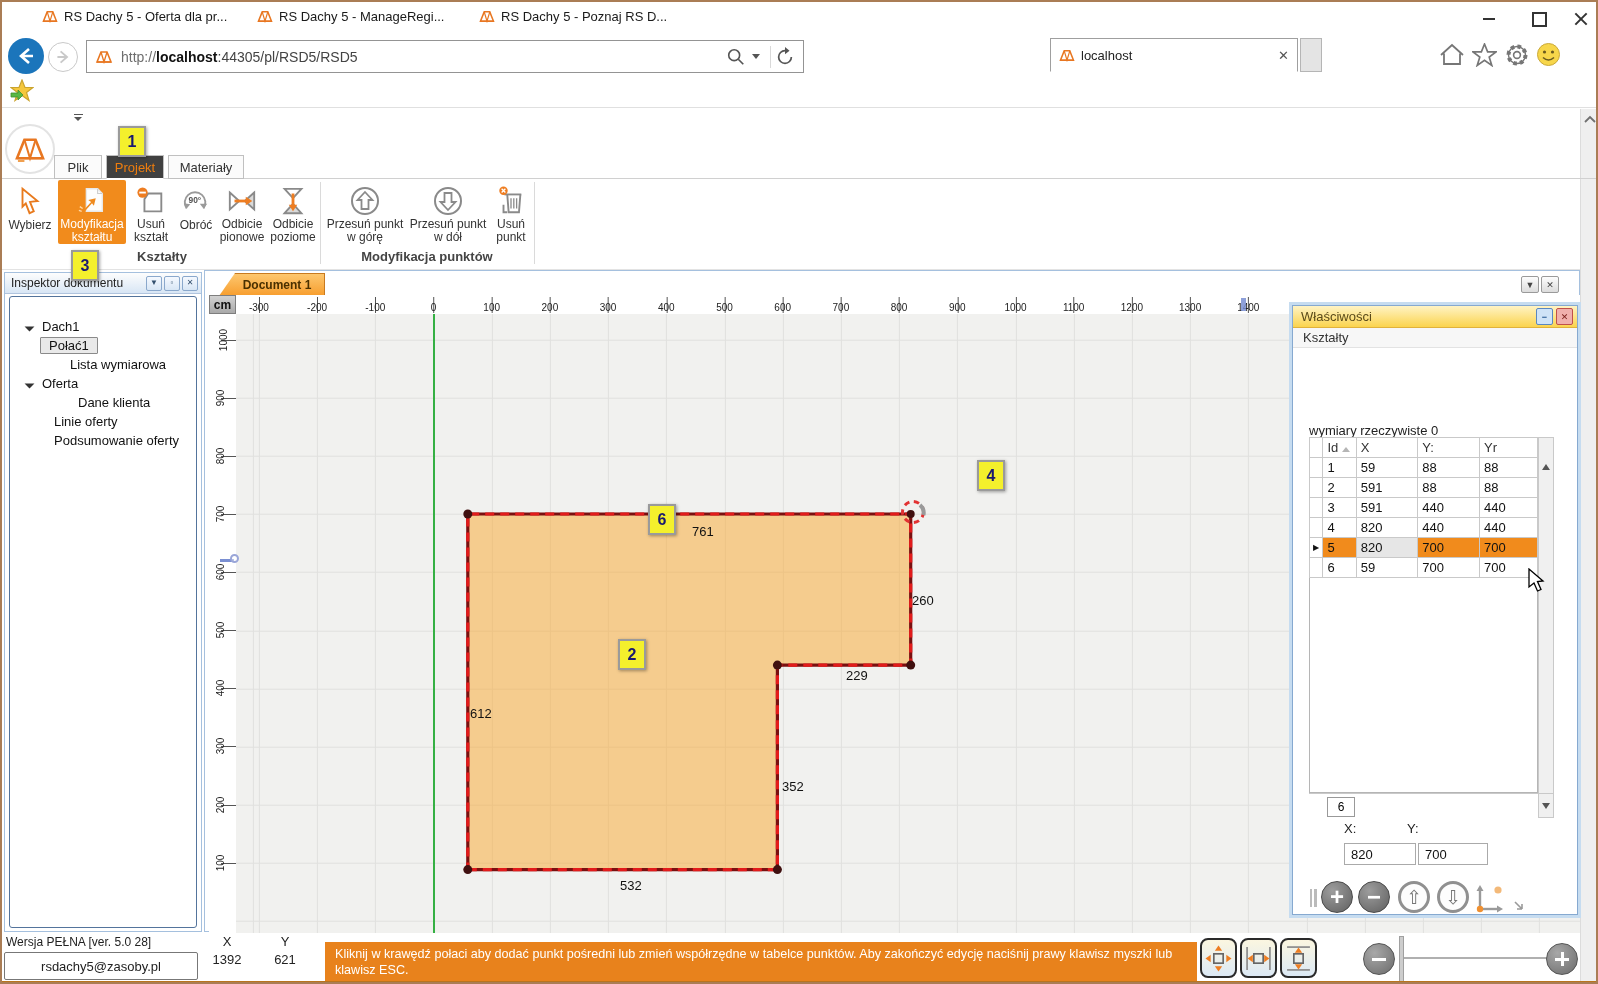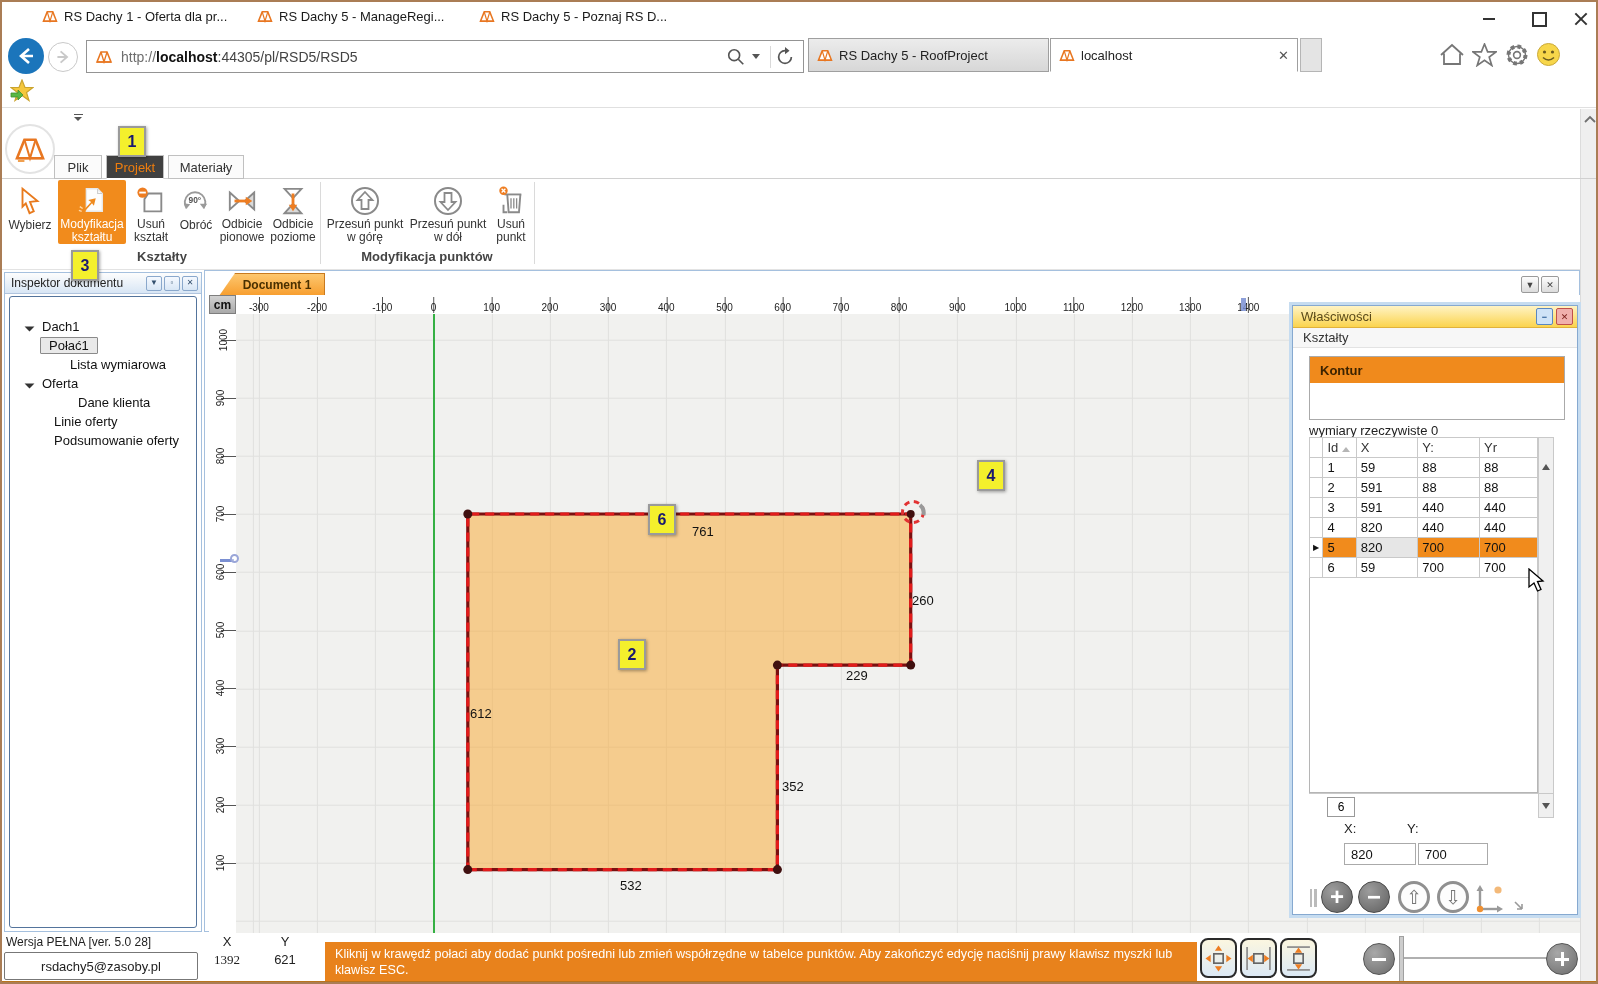--- a/index.html
+++ b/index.html
@@ -175,27 +175,20 @@
           <line x1="13.5" y1="13.5" x2="19" y2="19" stroke="#555" stroke-width="1.8"></line>
         </svg>
       <div style="width:0;height:0;border-left:4px solid transparent;border-right:4px solid transparent;border-top:5px solid #555;margin:0 6px;"></div>
       <div class="addr-sep"></div>
       <svg width="20" height="20" viewBox="0 0 22 22" style="margin-right:8px;">
           <path d="M18 11 A7 7 0 1 1 11 4" stroke="#555" stroke-width="1.9" fill="none"></path>
           <polygon points="11,0 11,8 16,4" fill="#555"></polygon>
         </svg>
     </div>
   </div>
-  <div class="abs btab inactive" style="left:806px;width:241px;">
-    <svg width="16" height="13" viewBox="0 0 16 14" style="margin-right:6px;flex:none;">
-        <polygon points="1,12 5,2 11,2 15,12" fill="#fff" stroke="#e87722" stroke-width="1.6"></polygon>
-        <path d="M5,2 L8,12 L11,2 M1,12 L15,12" stroke="#e87722" stroke-width="1.3" fill="none"></path>
-      </svg>
-    <span style="overflow:hidden;white-space:nowrap;">RS Dachy 5 - RoofProject</span>
-  </div>
   <div class="abs btab active" style="left:1048px;width:248px;">
     <svg width="16" height="13" viewBox="0 0 16 14" style="margin-right:6px;flex:none;">
         <polygon points="1,12 5,2 11,2 15,12" fill="#fff" stroke="#e87722" stroke-width="1.6"></polygon>
         <path d="M5,2 L8,12 L11,2 M1,12 L15,12" stroke="#e87722" stroke-width="1.3" fill="none"></path>
       </svg>
     <span>localhost</span>
     <span class="tab-close">✕</span>
   </div>
   <div class="abs tabstub"></div>
   <svg class="abs" style="left:1437px;top:41px;" width="26" height="24" viewBox="0 0 26 24">
@@ -219,21 +212,21 @@
   <div class="abs favbar"></div>
   <svg class="abs" style="left:8px;top:77px;" width="24" height="23" viewBox="0 0 24 23">
       <polygon points="12,1 15,8.5 23,8.5 16.5,13.5 19,21.5 12,16.5 5,21.5 7.5,13.5 1,8.5 9,8.5" fill="#f5c73d" stroke="#caa32e" stroke-width="1.2"></polygon>
       <polygon points="1,14 8,14 8,11 13,16 8,21 8,18 1,18" fill="#58b843" stroke="#3f8f2f" stroke-width="0.8"></polygon>
     </svg>
   <div class="favitem" style="left:40px;">
     <svg width="16" height="13" viewBox="0 0 16 14">
         <polygon points="1,12 5,2 11,2 15,12" fill="#fff" stroke="#e87722" stroke-width="1.6"></polygon>
         <path d="M5,2 L8,12 L11,2 M1,12 L15,12" stroke="#e87722" stroke-width="1.3" fill="none"></path>
       </svg>
-    <span>RS Dachy 1 - Oferta dla pr...</span>
+    <span>RS Dachy 5 - Oferta dla pr...</span>
   </div>
   <div class="favitem" style="left:255px;">
     <svg width="16" height="13" viewBox="0 0 16 14">
         <polygon points="1,12 5,2 11,2 15,12" fill="#fff" stroke="#e87722" stroke-width="1.6"></polygon>
         <path d="M5,2 L8,12 L11,2 M1,12 L15,12" stroke="#e87722" stroke-width="1.3" fill="none"></path>
       </svg>
     <span>RS Dachy 5 - ManageRegi...</span>
   </div>
   <div class="favitem" style="left:477px;">
     <svg width="16" height="13" viewBox="0 0 16 14">
@@ -415,21 +408,21 @@
           <span>▼</span>
         </div>
       <div class="docctl">
           <span>✕</span>
         </div>
     </div>
     <div class="abs cmbox">cm</div>
     <div class="abs hruler" id="hruler">
         <div class="htick" style="left: 22.9px;"><i></i><span>-300</span></div>
         <div class="htick" style="left: 81.1px;"><i></i><span>-200</span></div>
-        <div class="htick" style="left: 139.3px; margin-left: 7px;"><i></i><span>-100</span></div>
+        <div class="htick" style="left: 139.3px;"><i></i><span>-100</span></div>
         <div class="htick" style="left: 197.5px;"><i></i><span>0</span></div>
         <div class="htick" style="left: 255.7px;"><i></i><span>100</span></div>
         <div class="htick" style="left: 313.9px;"><i></i><span>200</span></div>
         <div class="htick" style="left: 372.1px;"><i></i><span>300</span></div>
         <div class="htick" style="left: 430.3px;"><i></i><span>400</span></div>
         <div class="htick" style="left: 488.5px;"><i></i><span>500</span></div>
         <div class="htick" style="left: 546.7px;"><i></i><span>600</span></div>
         <div class="htick" style="left: 604.9px;"><i></i><span>700</span></div>
         <div class="htick" style="left: 663.1px;"><i></i><span>800</span></div>
         <div class="htick" style="left: 721.3px;"><i></i><span>900</span></div>
@@ -514,23 +507,20 @@
       <div style="margin-left:auto;display:flex;margin-right:4px;">
         <div class="pbtn min">
             <span>−</span>
           </div>
         <div class="pbtn close">
             <span>✕</span>
           </div>
       </div>
     </div>
     <div class="abs props-menu">Kształty</div>
-    <div class="abs kontur-box">
-      <div class="abs kontur-bar">Kontur</div>
-    </div>
     <div class="abs dims-label">wymiary rzeczywiste 0</div>
     <div class="abs tbl-frame"></div>
     <table class="ptable abs">
       <thead>
         <tr>
           <th class="ind"></th>
           <th style="width:30px;"><span>Id</span> <span style="display:inline-block;width:0;height:0;border-left:4px solid transparent;border-right:4px solid transparent;border-bottom:5px solid #b5b5b5;"></span></th>
           <th style="width:60px;">X</th>
           <th style="width:60px;">Y:</th>
           <th style="width:56px;">Yr</th>
@@ -614,21 +604,21 @@
         <circle cx="25" cy="9" r="3.6" fill="#f3b979"></circle>
     </svg>
     <svg class="abs" style="left:220px;top:594px;" width="12" height="12" viewBox="0 0 12 12">
         <path d="M2,2 L9,9 M9,9 L9,4 M9,9 L4,9" stroke="#9a9a9a" stroke-width="1.6" fill="none"></path>
       </svg>
   </div>
 
   <div class="abs version-text">Wersja PEŁNA [ver. 5.0 28]</div>
   <div class="abs account-box">rsdachy5@zasoby.pl</div>
   <div class="abs xy-label" style="left:203px;top:932px;width:44px;">X</div>
-  <div class="abs xy-label" style="left:203px;top:950px;width:44px;font-family:Liberation Serif, serif;">1392</div>
+  <div class="abs xy-label" style="left:203px;top:950px;width:44px;">1392</div>
   <div class="abs xy-label" style="left:263px;top:932px;width:40px;">Y</div>
   <div class="abs xy-label" style="left:263px;top:950px;width:40px;">621</div>
   <div class="abs statmsg">Kliknij w krawędź połaci aby dodać punkt pośredni lub zmień współrzędne w tabelce punktów. Aby zakończyć edycję naciśnij prawy klawisz myszki lub klawisz ESC.</div>
 
   <div class="abs panbtn" style="left:1198px;">
     <svg width="27" height="27" viewBox="0 0 26 26">
         <rect x="8.5" y="8.5" width="9" height="9" fill="none" stroke="#666" stroke-width="1.6"></rect>
         <polygon points="13,0.5 16.5,5.5 9.5,5.5" fill="#ee7d21"></polygon>
         <polygon points="13,25.5 16.5,20.5 9.5,20.5" fill="#ee7d21"></polygon>
         <polygon points="0.5,13 5.5,9.5 5.5,16.5" fill="#ee7d21"></polygon>

